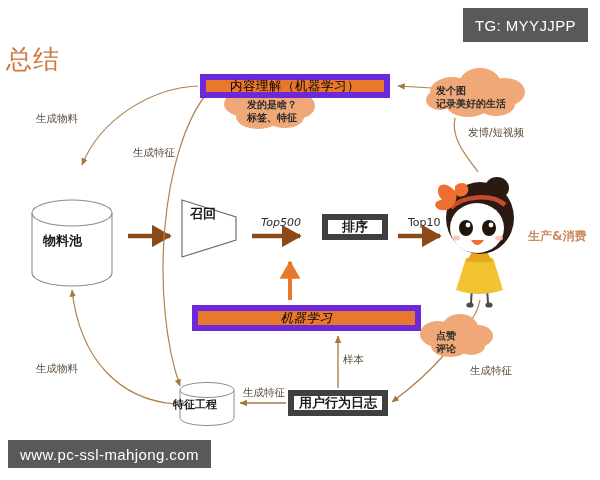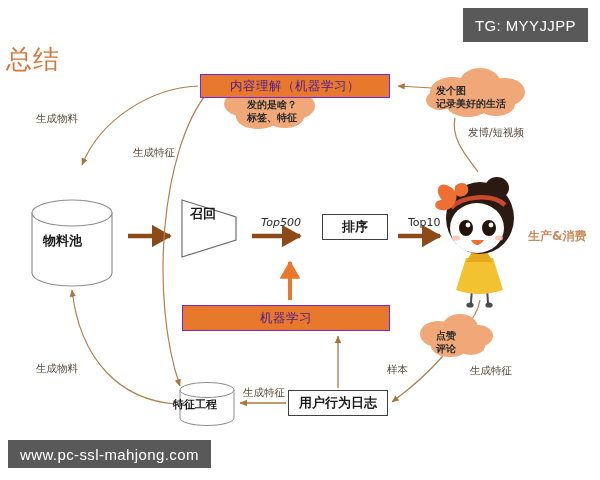--- a/index.html
+++ b/index.html
@@ -57,41 +57,41 @@
     font-weight: normal;
     color: #d2763a;
     font-family: "DejaVu Sans", "Liberation Sans", sans-serif;
     letter-spacing: 1px;
   }
 
   
   .orange-box {
     position: absolute;
     background: #e8782c;
-    border: 1px solid #6d28d9;
-    color: #4c1d95;
+    border: 6px solid #6d28d9;
+    color: #000000;
     font-size: 12.5px;
     display: flex;
     align-items: center;
     justify-content: center;
     box-sizing: border-box;
     letter-spacing: 0.5px;
   }
   #box-content-understanding {
     left: 200px; top: 74px; width: 190px; height: 24px;
   }
   #box-machine-learning {
-    left: 182px; top: 305px; width: 208px; height: 26px;
+    left: 192px; top: 305px; width: 229px; height: 26px; font-style: italic;
   }
 
   
   .white-box {
     position: absolute;
     background: #ffffff;
-    border: 1px solid #404040;
+    border: 6px solid #404040;
     color: #1a1a1a;
     font-size: 13px;
     font-weight: bold;
     display: flex;
     align-items: center;
     justify-content: center;
     box-sizing: border-box;
   }
   #box-ranking {
     left: 322px; top: 214px; width: 66px; height: 26px;
@@ -285,21 +285,21 @@
   <div class="label" style="left:133px; top:146px;">生成特征</div>
 
   <div class="label" style="left:36px; top:362px;">生成物料</div>
 
   <div class="label" style="left:243px; top:386px;">生成特征</div>
 
   <div class="label" style="left:468px; top:126px;">发博/短视频</div>
 
   <div class="label" style="left:470px; top:364px;">生成特征</div>
 
-  <div class="label" style="left:343px; top:363px;margin-left:44px;">样本</div>
+  <div class="label" style="left:343px; top:353px;">样本</div>
 
   <div class="label label-dark" style="left:261px; top:216px; font-size:11px;font-style:italic;">Top500</div>
 
   <div class="label label-dark" style="left:408px; top:216px; font-size:11px;">Top10</div>
 
   <div class="label" id="label-consume">生产&amp;消费</div>
 
   <div class="watermark" id="wm-top">TG: MYYJJPP</div>
 
   <div class="watermark" id="wm-bottom">www.pc-ssl-mahjong.com</div>

